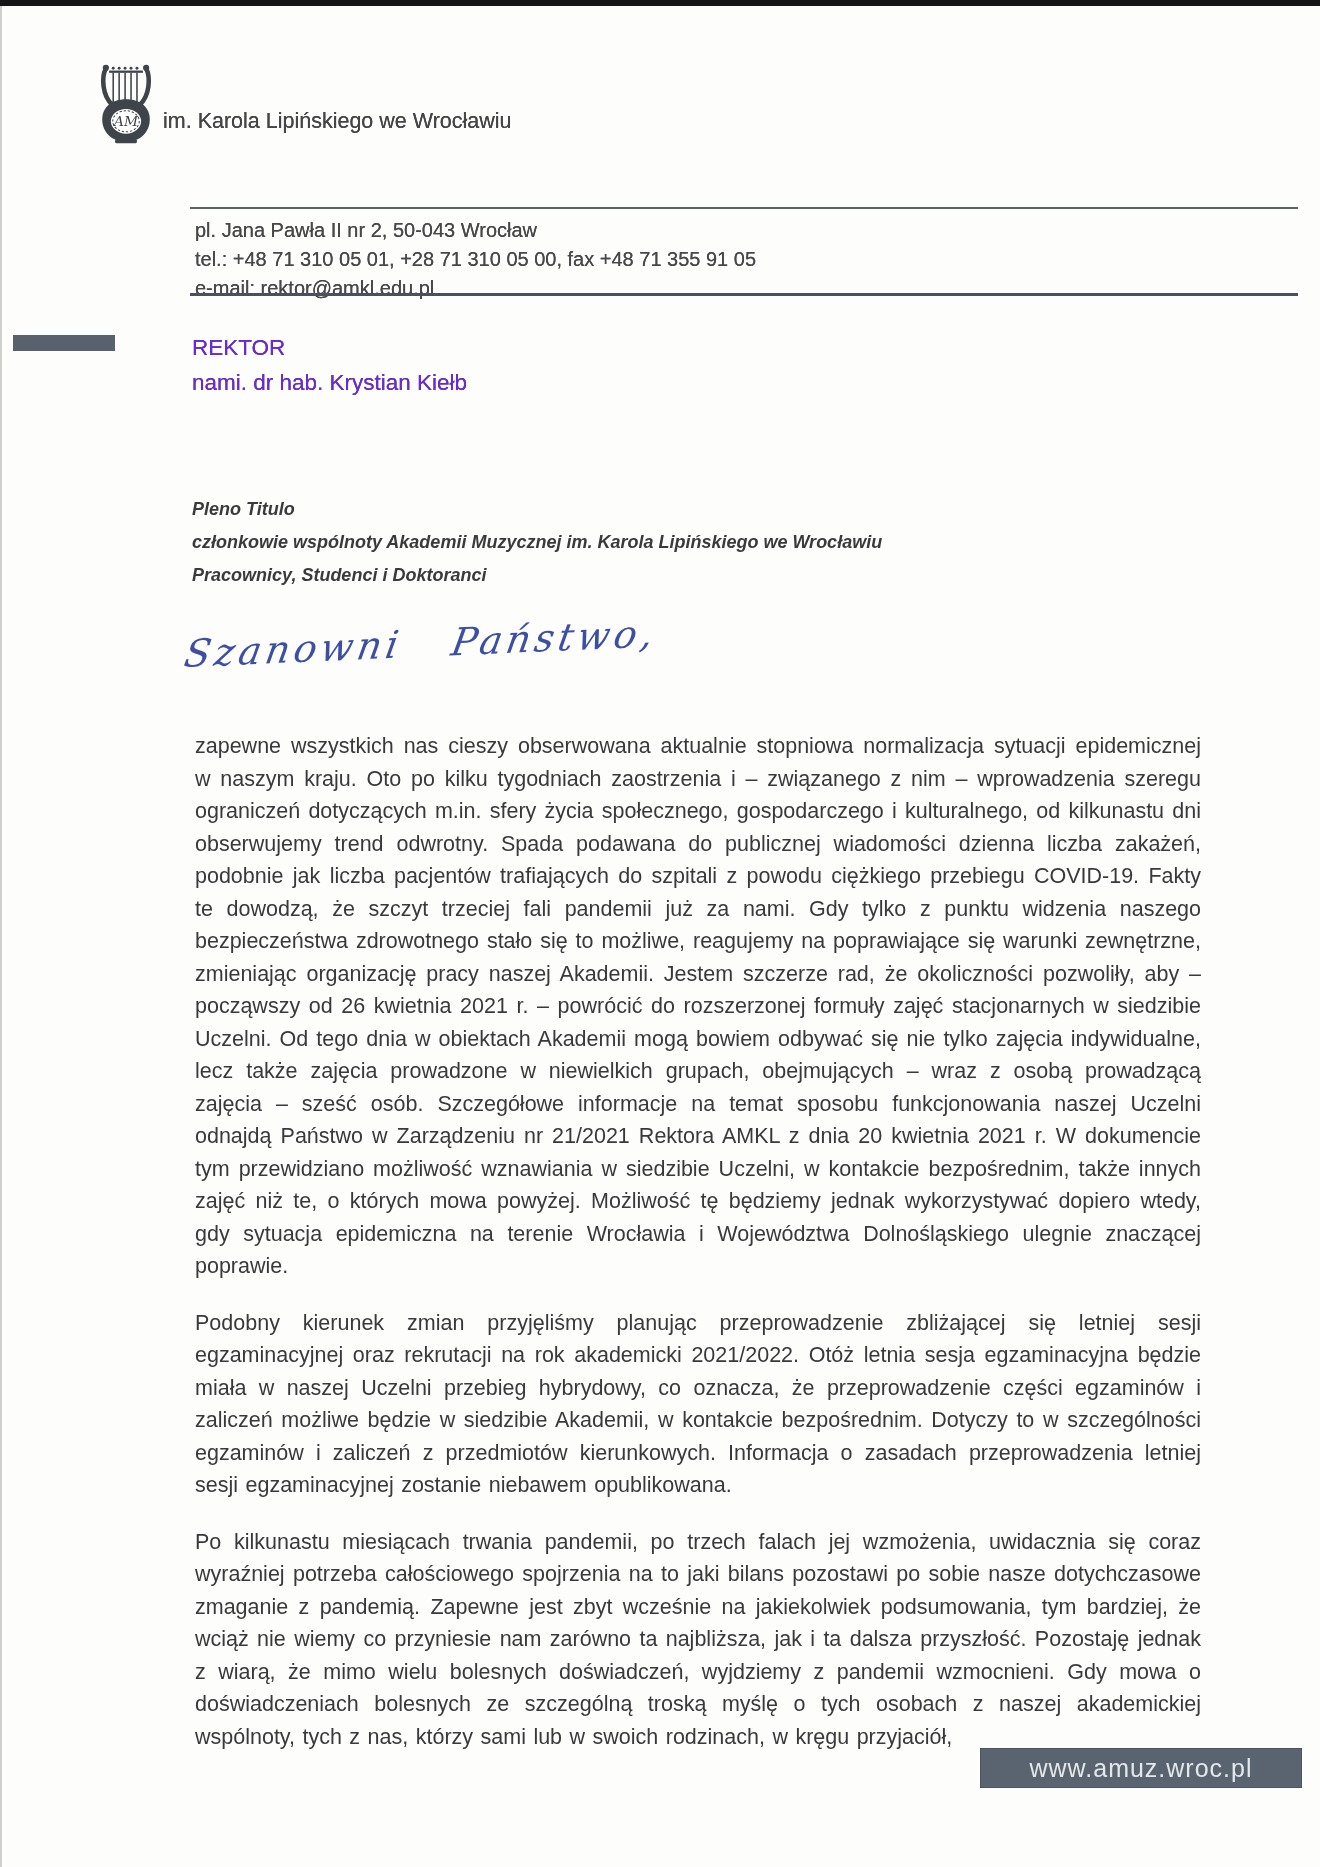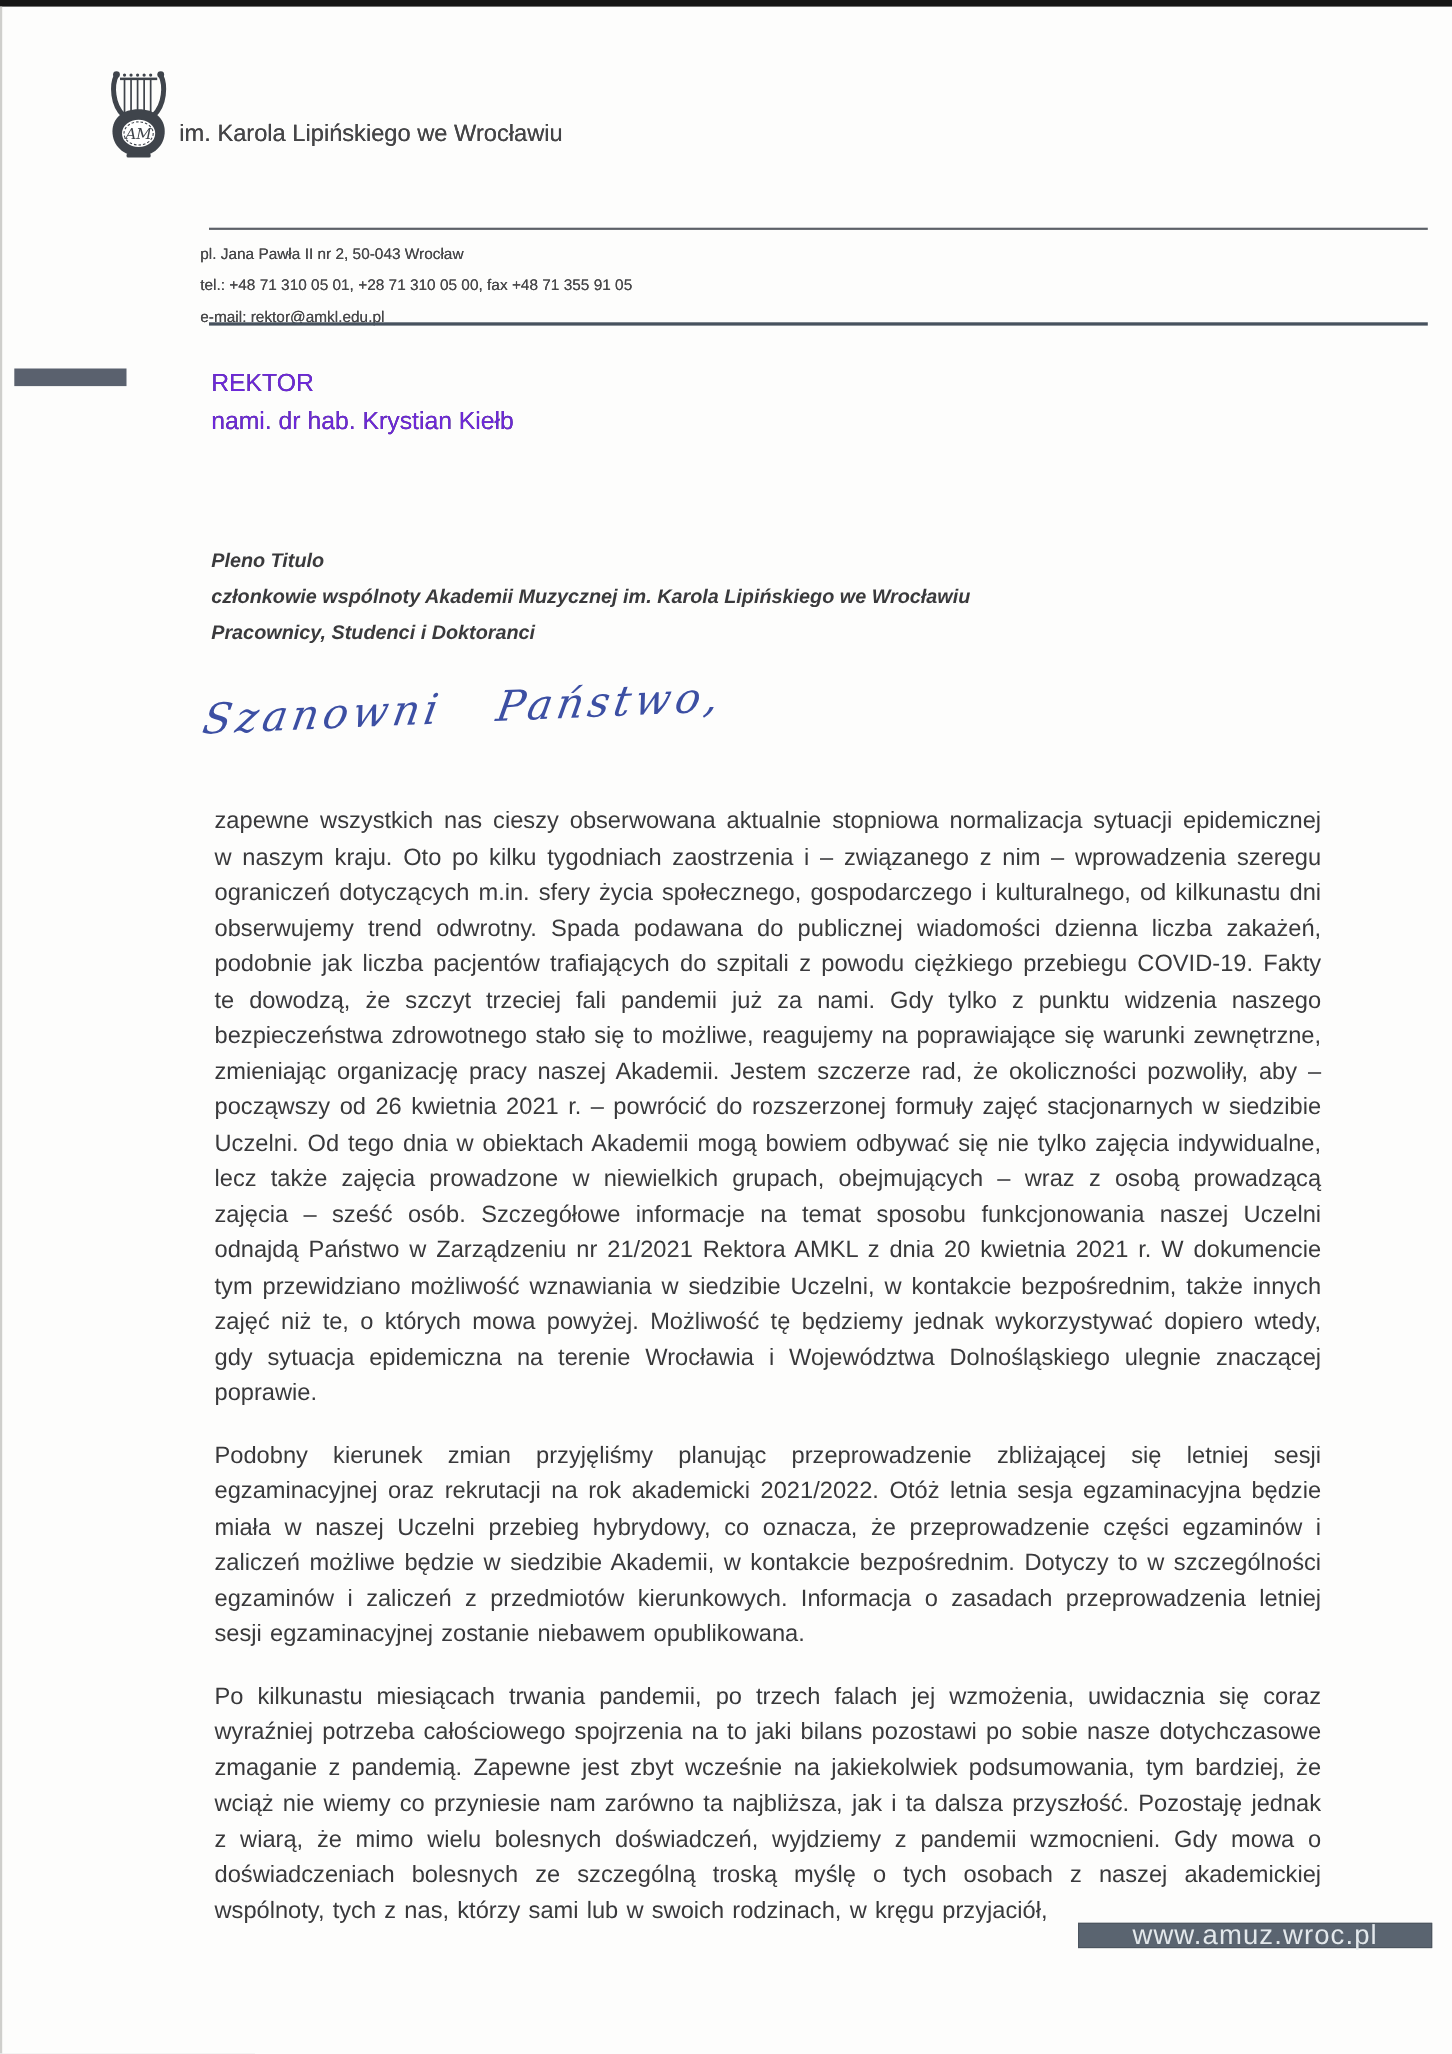--- a/index.html
+++ b/index.html
@@ -41,22 +41,22 @@
     font-size: 21.5px; color: #454547;
     text-shadow: 0 0 0.4px #454547;
     white-space: nowrap;
   }
   .rule-thin {
     position: absolute; left: 190px; top: 207px;
     width: 1108px; height: 2px;
     background: #5d6168;
   }
   .contact {
-    position: absolute; left: 182px; top: 216px;
-    font-size: 14px; line-height: 29px; color: #48484a;
+    position: absolute; left: 195px; top: 216px;
+    font-size: 20px; line-height: 29px; color: #48484a;
     text-shadow: 0 0 0.3px #48484a;
   }
   .rule-thick {
     position: absolute; left: 190px; top: 293px;
     width: 1108px; height: 3px;
     background: #47525e;
   }
   .accent-bar {
     position: absolute; left: 13px; top: 335px;
     width: 102px; height: 16px;
@@ -92,21 +92,21 @@
   .body-text p {
     font-size: 21.5px;
     line-height: 32.5px;
     text-align: justify;
     color: #39393b;
     margin-bottom: 24px;
     word-spacing: 1.5px;
   }
   .footer-bar {
     position: absolute; left: 980px; top: 1748px;
-    width: 322px; height: 23px;
+    width: 322px; height: 40px;
     background: #5a6470;
     border: 1px solid #4c555f;
     display: flex; align-items: center; justify-content: center;
   }
   .footer-bar span {
     font-size: 25px; color: #e3e8eb; letter-spacing: 1px;
   }
 </style>
 </head>
 <body>

